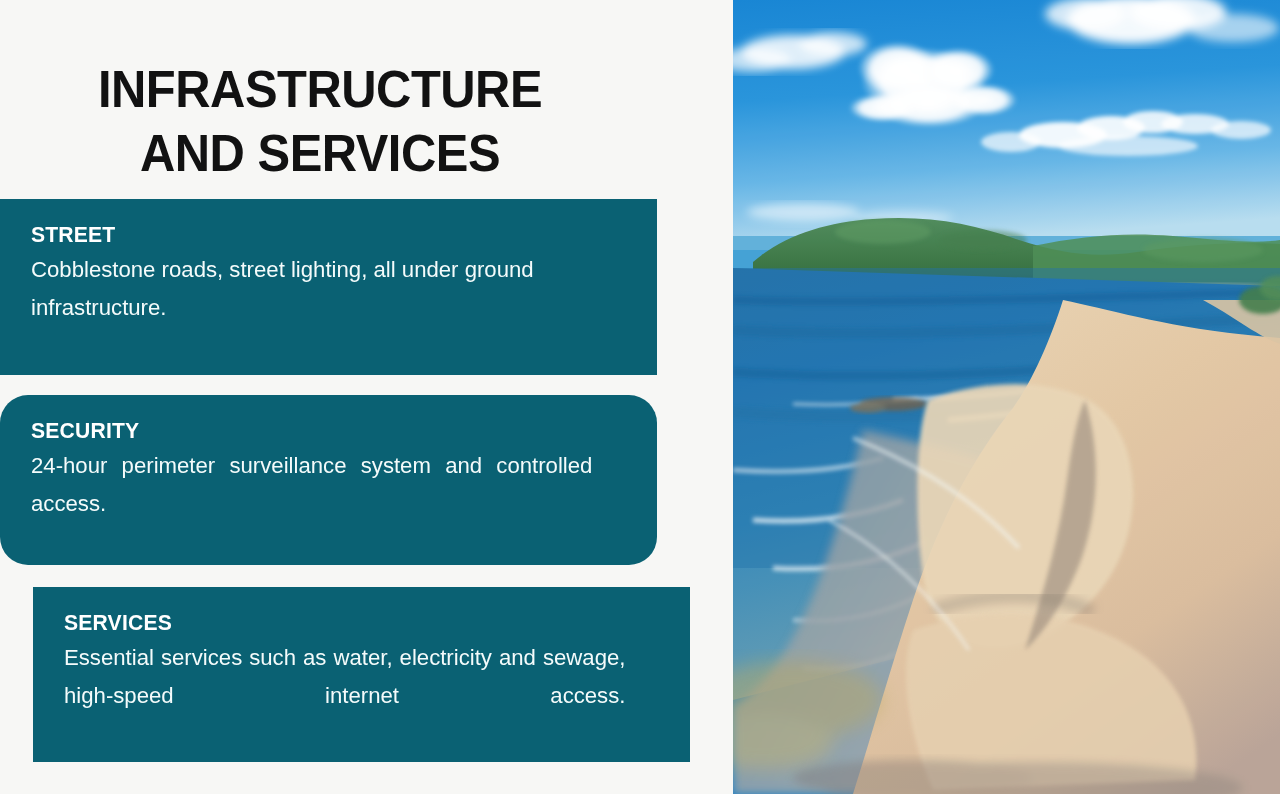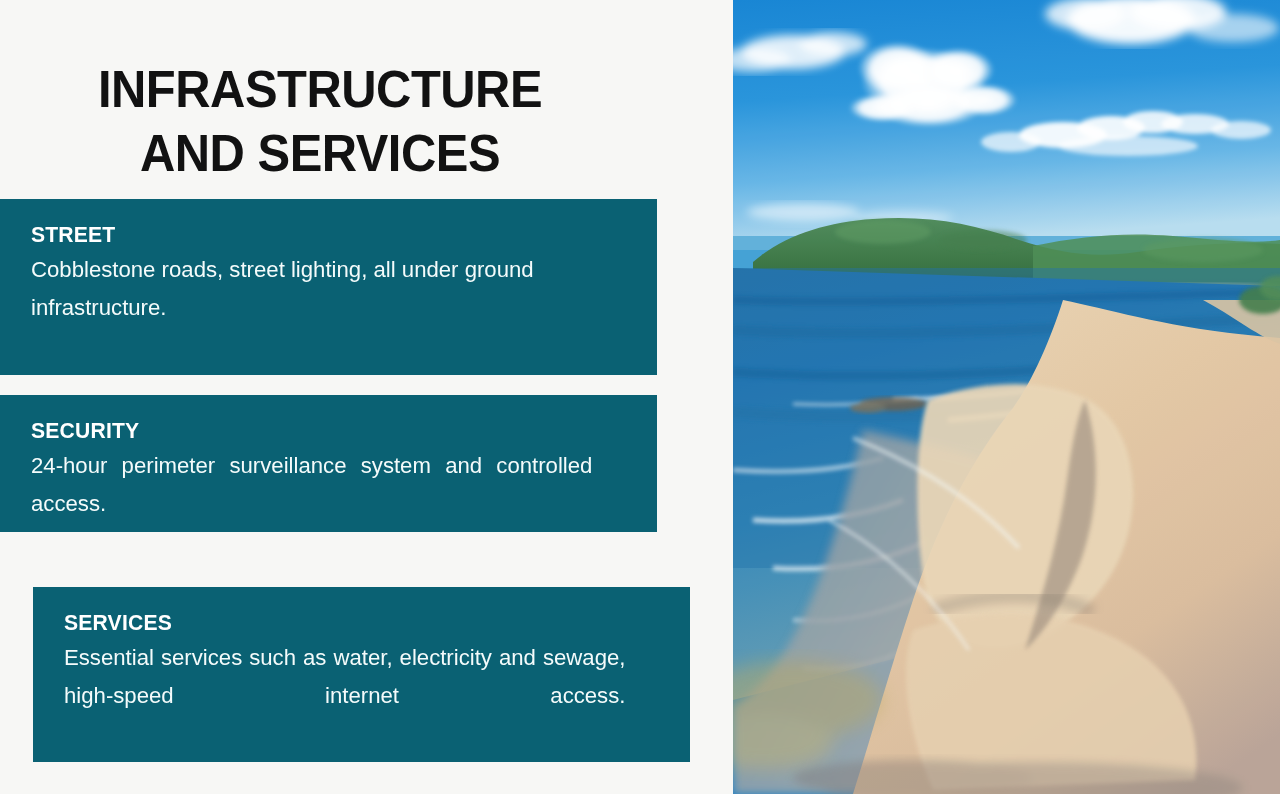--- a/index.html
+++ b/index.html
@@ -52,21 +52,21 @@
   .card {
     position: absolute;
     left: 0;
     width: 657px;
     background: #0a6173;
     box-sizing: border-box;
     padding: 22px 56px 8px 31px;
     color: #ffffff;
   }
   .card.c0 { top: 199px; height: 176px; }
-  .card.c1 { top: 395px; height: 137px; }
+  .card.c1 { top: 395px; height: 170px; border-radius: 28px; }
   .card.c2 { top: 587px; height: 175px; margin-left: 33px; }
 
   .card-heading {
     font-family: "Liberation Sans", sans-serif;
     font-weight: 700;
     font-size: 22px;
     line-height: 27px;
     letter-spacing: 0.2px;
     color: #ffffff;
     margin: 0 0 3px 0;

